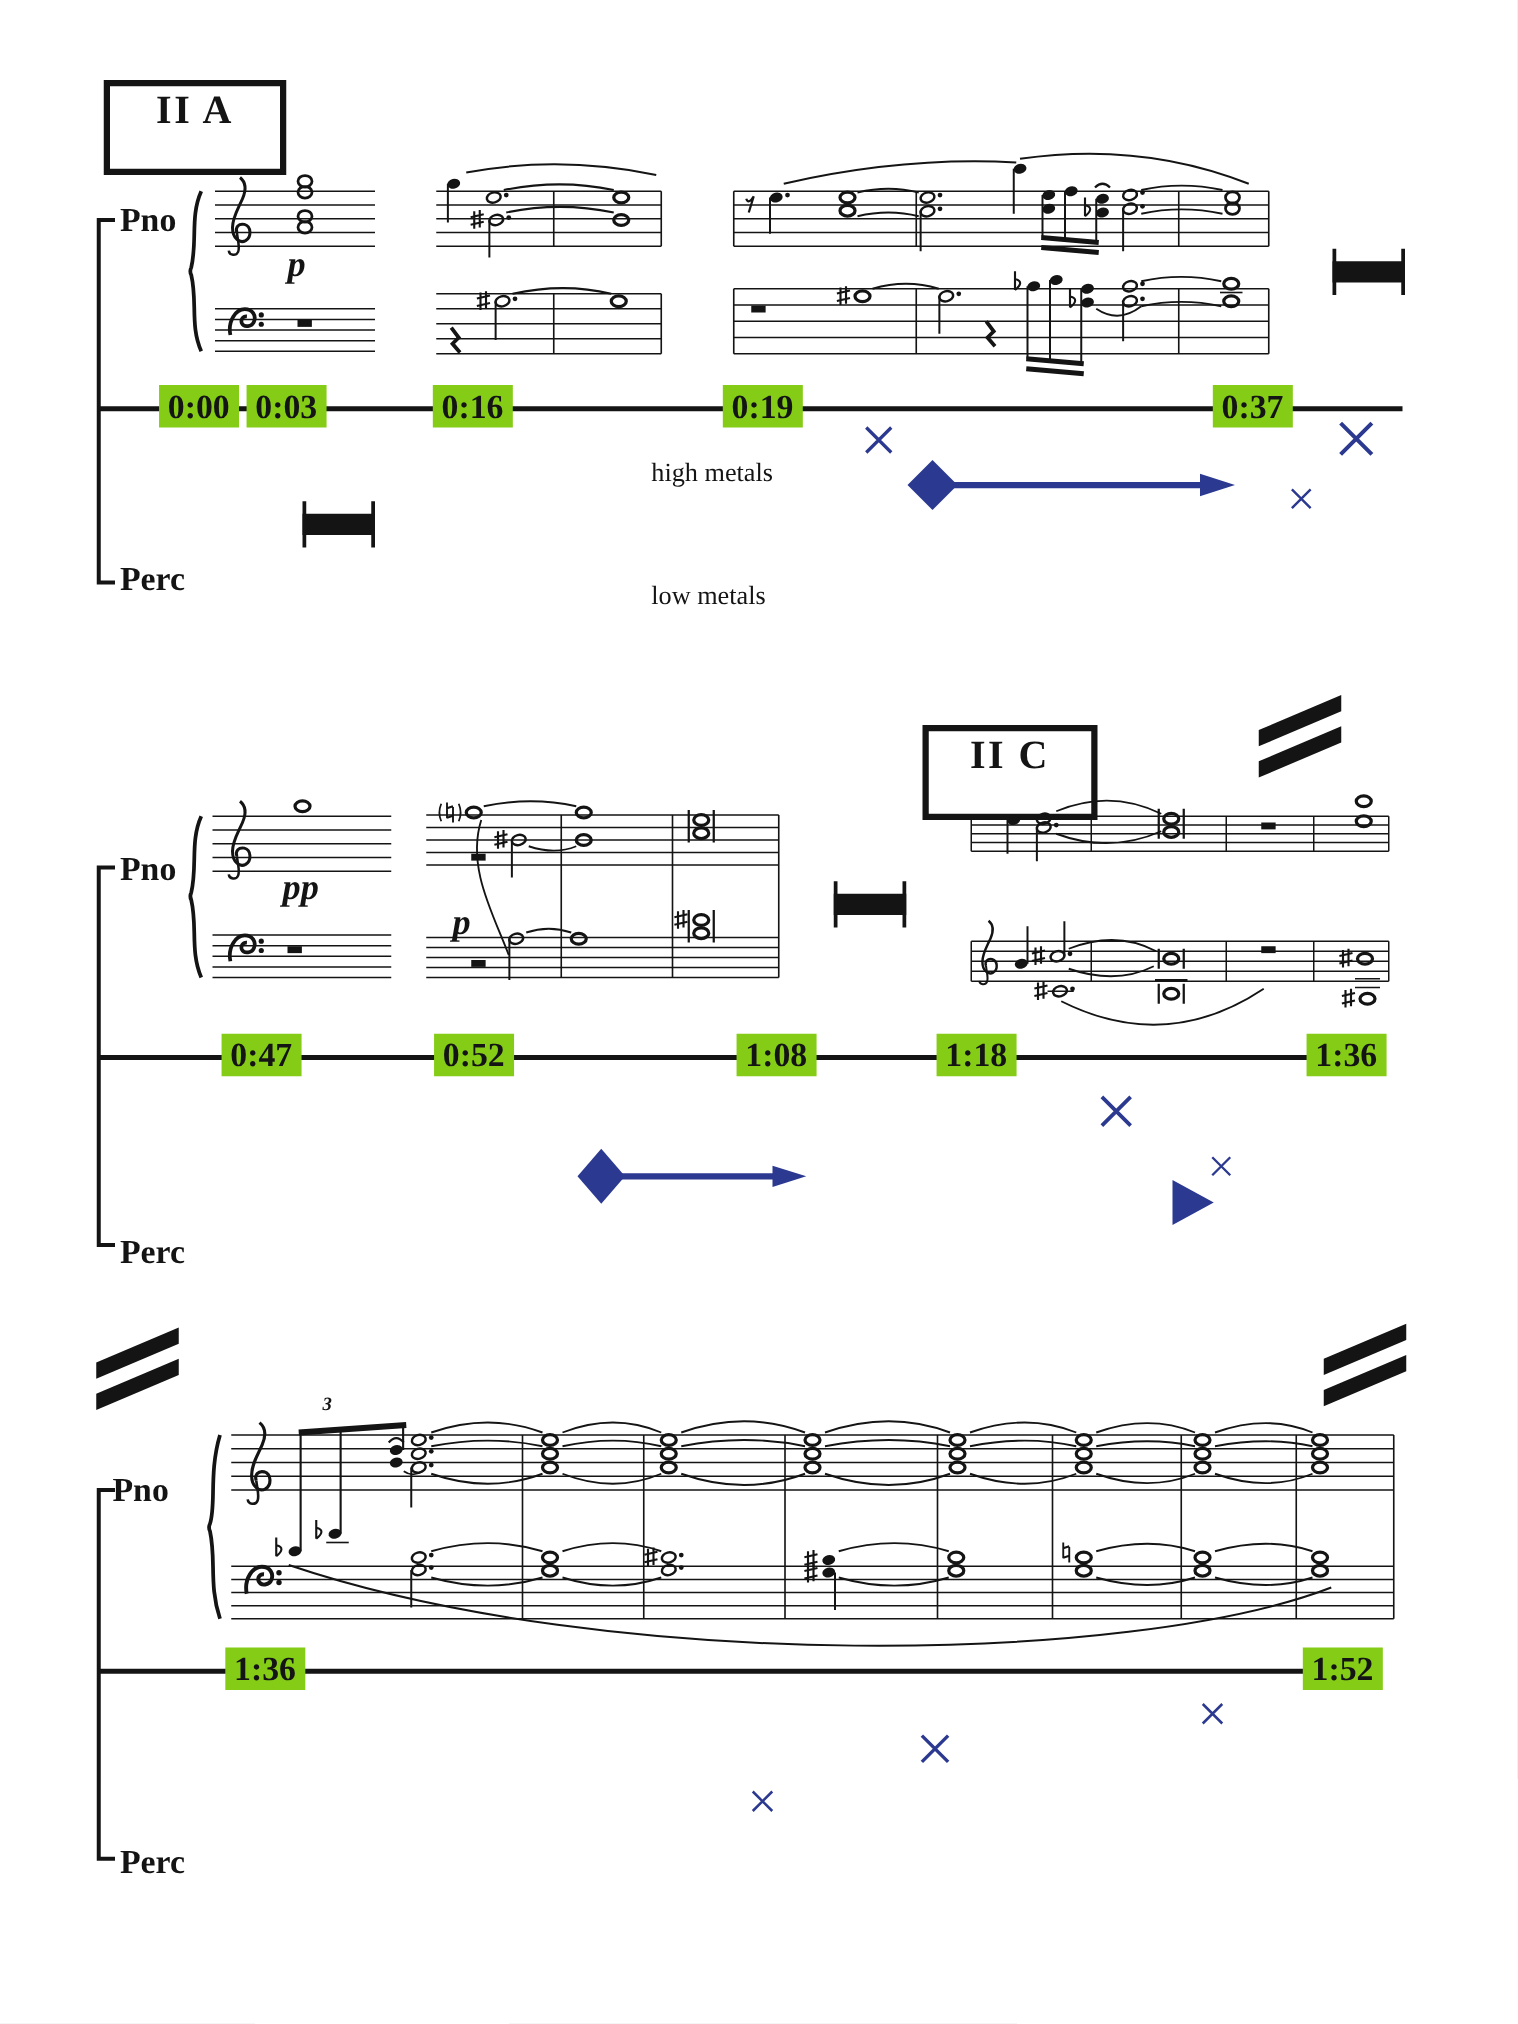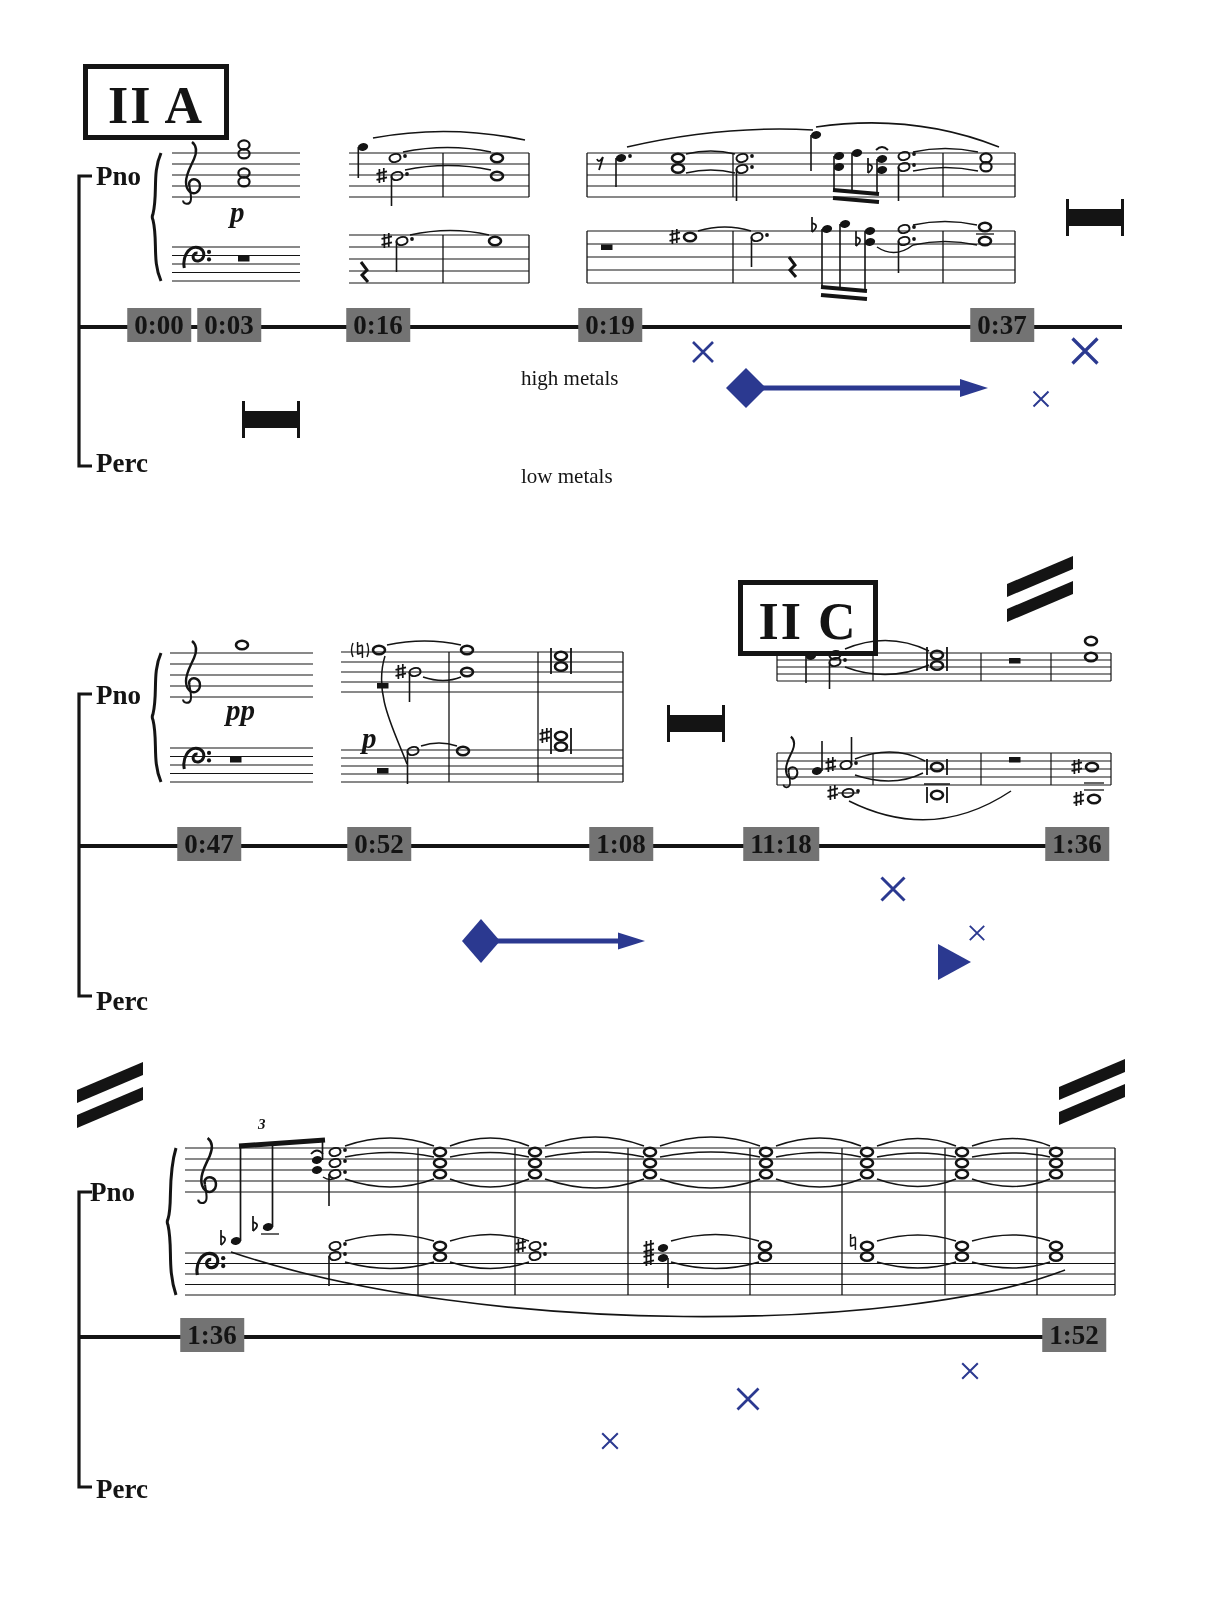--- a/index.html
+++ b/index.html
@@ -1,27 +1,27 @@
 <!DOCTYPE html>
 <html><head>
 <meta charset="utf-8">
 <style>
   html,body{margin:0;padding:0;background:#e8e8e8;}
   .page{position:relative;width:1214px;height:1619px;background:#ffffff;overflow:hidden;
         font-family:"Liberation Serif","DejaVu Serif",serif;color:#141414;}
-  .label-box{position:absolute;border:5px solid #141414;display:flex;align-items:flex-end;justify-content:center;
-             font-weight:bold;font-size:52px;letter-spacing:2px;background:#fff;}
+  .label-box{position:absolute;border:5px solid #141414;display:flex;align-items:flex-start;justify-content:center;
+             font-weight:bold;font-size:32px;letter-spacing:2px;background:#fff;}
   .title{position:absolute;font-weight:bold;font-size:27px;}
   .inst{position:absolute;font-weight:bold;font-size:27px;}
   .dyn{position:absolute;font-style:italic;font-weight:bold;font-size:29px;}
   .tuplet{position:absolute;font-style:italic;font-weight:bold;font-size:15px;}
   .perc-note{position:absolute;font-size:21px;}
   .timeline{position:absolute;}
   .tl-line{position:absolute;background:#141414;height:4px;}
-  .tl-label{position:absolute;transform:translateX(-50%);background:#737373;padding:0 7px;
+  .tl-label{position:absolute;transform:translateX(-50%);background:#84cc16;padding:0 7px;
             font-weight:bold;font-size:27px;line-height:34px;}
   svg{position:absolute;overflow:visible;}
   .mus line,.mus path{stroke:#141414;}
 </style>
 </head>
 <body>
 
 <div class="page">
 
   <svg width="0" height="0" style="left:0;top:0">
@@ -341,21 +341,21 @@
       <use href="#wn" x="341" y="174"></use>
     <line x1="331" y1="165" x2="351" y2="165" stroke-width="1.3"></line>
     <line x1="331" y1="158" x2="351" y2="158" stroke-width="1.3"></line>
   </svg>
 
   <div class="timeline">
     <div class="tl-line" style="left:78px;top:844px;width:1024px"></div>
     <div class="tl-label" style="left:209px;top:827px">0:47</div>
     <div class="tl-label" style="left:379px;top:827px">0:52</div>
     <div class="tl-label" style="left:621px;top:827px">1:08</div>
-    <div class="tl-label" style="left:781px;top:827px">11:18</div>
+    <div class="tl-label" style="left:781px;top:827px">1:18</div>
     <div class="tl-label" style="left:1077px;top:827px">1:36</div>
   </div>
 
   <svg style="left:0;top:840px" width="1214" height="180">
     <use href="#xm" transform="translate(893,49) scale(1.15)"></use>
     <polygon points="481,79 500,101 481,123 462,101" fill="#2b3990"></polygon>
     <line x1="497" y1="101" x2="624" y2="101" stroke="#2b3990" stroke-width="5"></line>
     <polygon points="645,101 618,92.5 618,109.5" fill="#2b3990"></polygon>
     <use href="#xm" transform="translate(977,93) scale(0.72)"></use>
     <polygon points="938,104 971,122 938,140" fill="#2b3990"></polygon>

